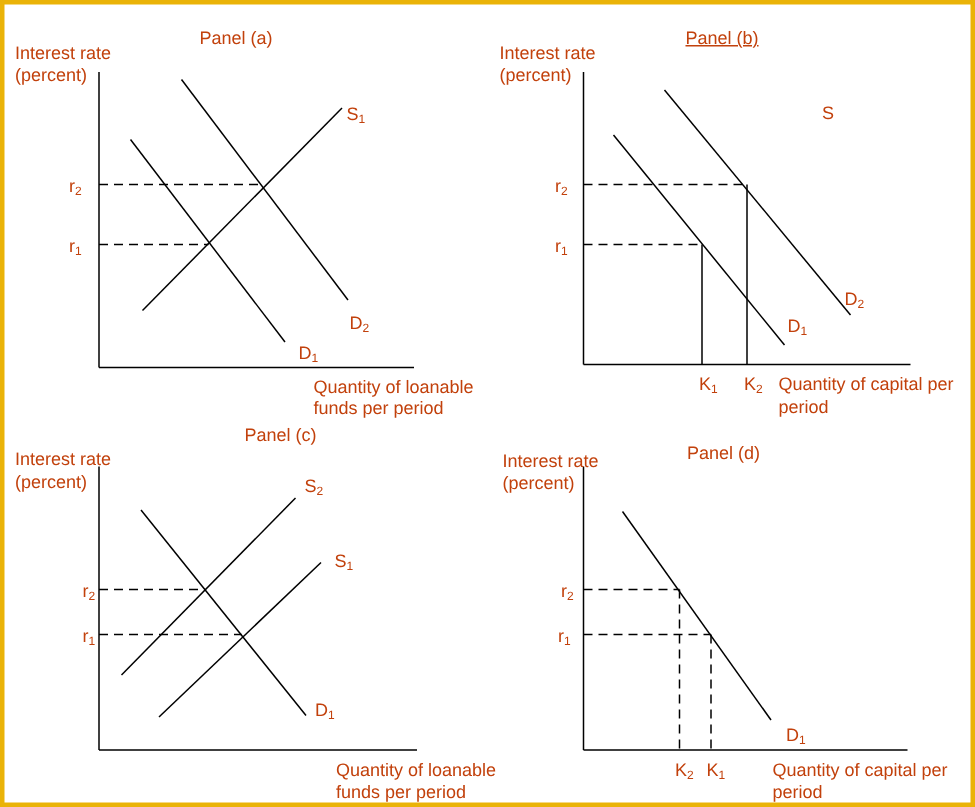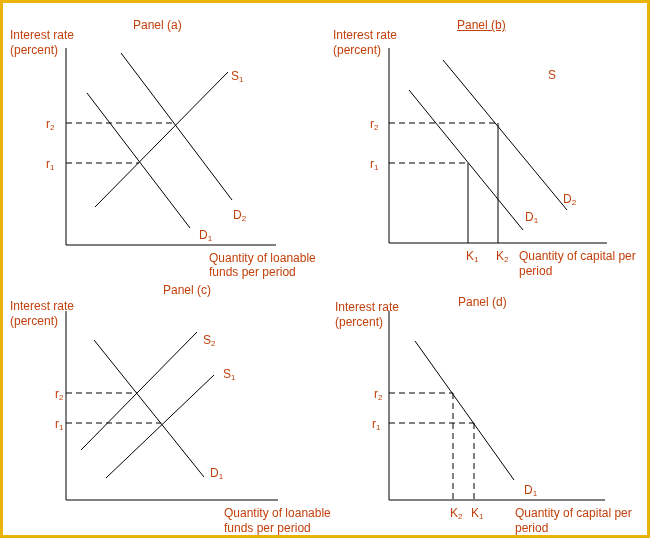--- a/index.html
+++ b/index.html
@@ -87,21 +87,21 @@
   <div class="t" style="left:367px;top:114px;"><span>r</span><sub>2</sub></div>
   <div class="t" style="left:367px;top:154px;"><span>r</span><sub>1</sub></div>
   <div class="t" style="left:463px;top:246px;"><span>K</span><sub>1</sub></div>
   <div class="t" style="left:493px;top:246px;"><span>K</span><sub>2</sub></div>
   <div class="t" style="left:516px;top:246px;">Quantity of capital per</div>
   <div class="t" style="left:516px;top:261px;">period</div>
 
   <div class="t" style="left:144px;top:280px;margin-left:16px;">Panel (c)</div>
   <div class="t" style="left:7px;top:296px;">Interest rate</div>
   <div class="t" style="left:7px;top:311px;">(percent)</div>
-  <div class="t" style="left:200px;top:330px;"><span>S</span><sub>2</sub></div>
+  <div class="t" style="left:200px;top:314px;"><span>S</span><sub>2</sub></div>
   <div class="t" style="left:220px;top:364px;"><span>S</span><sub>1</sub></div>
   <div class="t" style="left:207px;top:463px;"><span>D</span><sub>1</sub></div>
   <div class="t" style="left:52px;top:384px;"><span>r</span><sub>2</sub></div>
   <div class="t" style="left:52px;top:414px;"><span>r</span><sub>1</sub></div>
   <div class="t" style="left:221px;top:503px;">Quantity of loanable</div>
   <div class="t" style="left:221px;top:518px;">funds per period</div>
 
   <div class="t" style="left:455px;top:292px;">Panel (d)</div>
   <div class="t" style="left:332px;top:297px;">Interest rate</div>
   <div class="t" style="left:332px;top:312px;">(percent)</div>

